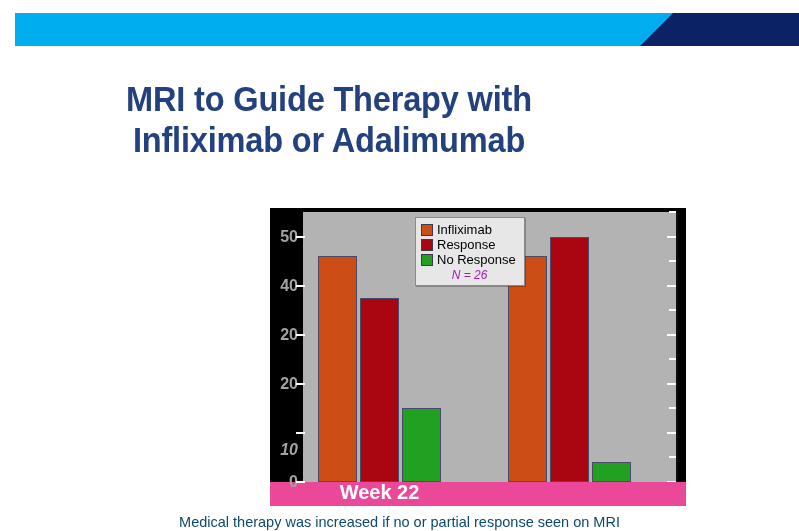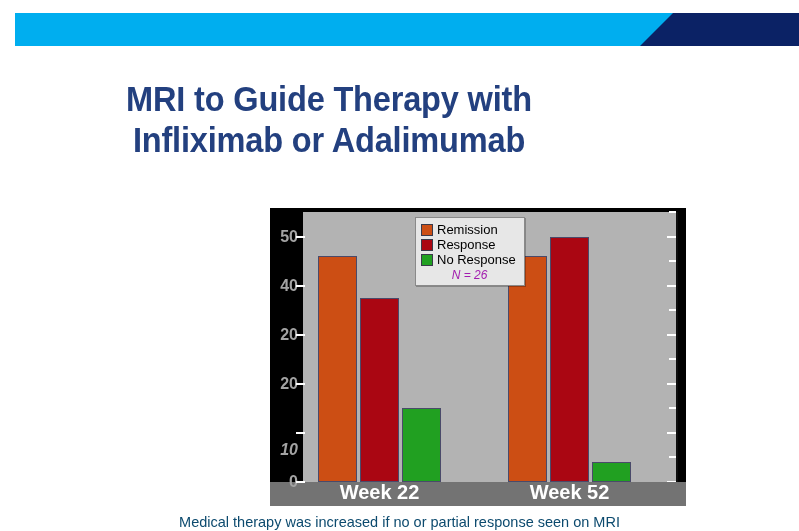--- a/index.html
+++ b/index.html
@@ -35,21 +35,21 @@
     transform:translateY(-50%);
   }
   .ytick-major{position:absolute;left:26px;width:9px;height:2px;background:#ffffff;transform:translateY(-50%);}
   .ytick-minor-right{position:absolute;right:0px;width:7px;height:2px;background:#ffffff;transform:translateY(-50%);}
   .ytick-major-right{position:absolute;right:0px;width:9px;height:2px;background:#ffffff;transform:translateY(-50%);}
 
   
   .bar{position:absolute;bottom:0;box-sizing:border-box;border:1px solid #4a4a6a;}
 
   
-  #xaxis-band{position:absolute;left:0;bottom:0;width:416px;height:24px;background:#737373;}
+  #xaxis-band{position:absolute;left:0;bottom:0;width:416px;height:24px;background:#ec4899;}
   .xgroup-label{
     position:absolute;color:#ffffff;font-weight:bold;font-size:20px;
     top:-1px;text-align:center;white-space:nowrap;
   }
 
   
   #chart-legend{
     position:absolute;left:145px;top:9px;width:110px;
     background:#E7E7E7;border:1px solid #8a8a8a;
     padding:4px 6px 3px 5px;box-sizing:border-box;
@@ -99,27 +99,26 @@
       <div class="bar" style="left: 15px; width: 39px; height: 225.818px; background: rgb(204, 78, 20);"></div>
       <div class="bar" style="left: 57px; width: 39px; height: 184.091px; background: rgb(170, 6, 18);"></div>
       <div class="bar" style="left: 99px; width: 39px; height: 73.6364px; background: rgb(33, 160, 33);"></div>
       <div class="bar" style="left: 205px; width: 39px; height: 225.818px; background: rgb(204, 78, 20);"></div>
       <div class="bar" style="left: 247px; width: 39px; height: 245.455px; background: rgb(170, 6, 18);"></div>
       <div class="bar" style="left: 289px; width: 39px; height: 19.6364px; background: rgb(33, 160, 33);"></div>
     </div>
 
   <div id="xaxis-band">
       <div class="xgroup-label" style="left: 28px; width: 163px;">Week 22</div>
-      <div class="xgroup-label" style="left: 218px; width: 163px;">Week 52</div>
     </div>
 
   <div id="chart-legend">
     <div class="legend-row">
       <span class="legend-swatch" style="background: rgb(204, 78, 20);"></span>
-      <span class="legend-text">Remission</span>
+      <span class="legend-text">Infliximab</span>
     </div>
     <div class="legend-row">
       <span class="legend-swatch" style="background: rgb(170, 6, 18);"></span>
       <span class="legend-text">Response</span>
     </div>
     <div class="legend-row">
       <span class="legend-swatch" style="background: rgb(33, 160, 33);"></span>
       <span class="legend-text">No Response</span>
     </div>
     <div id="legend-n">N = 26</div>

